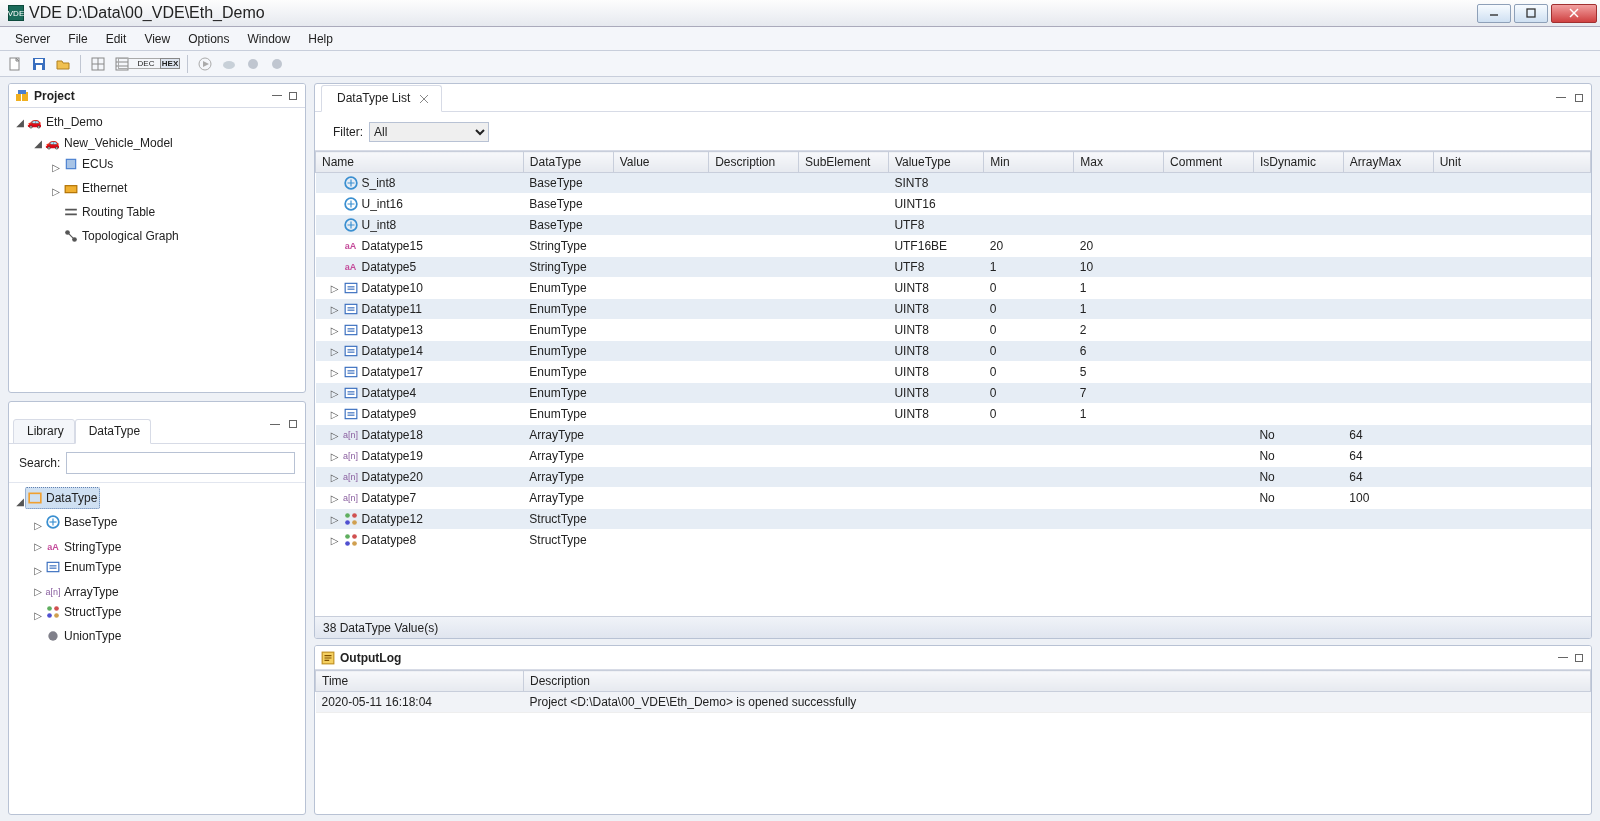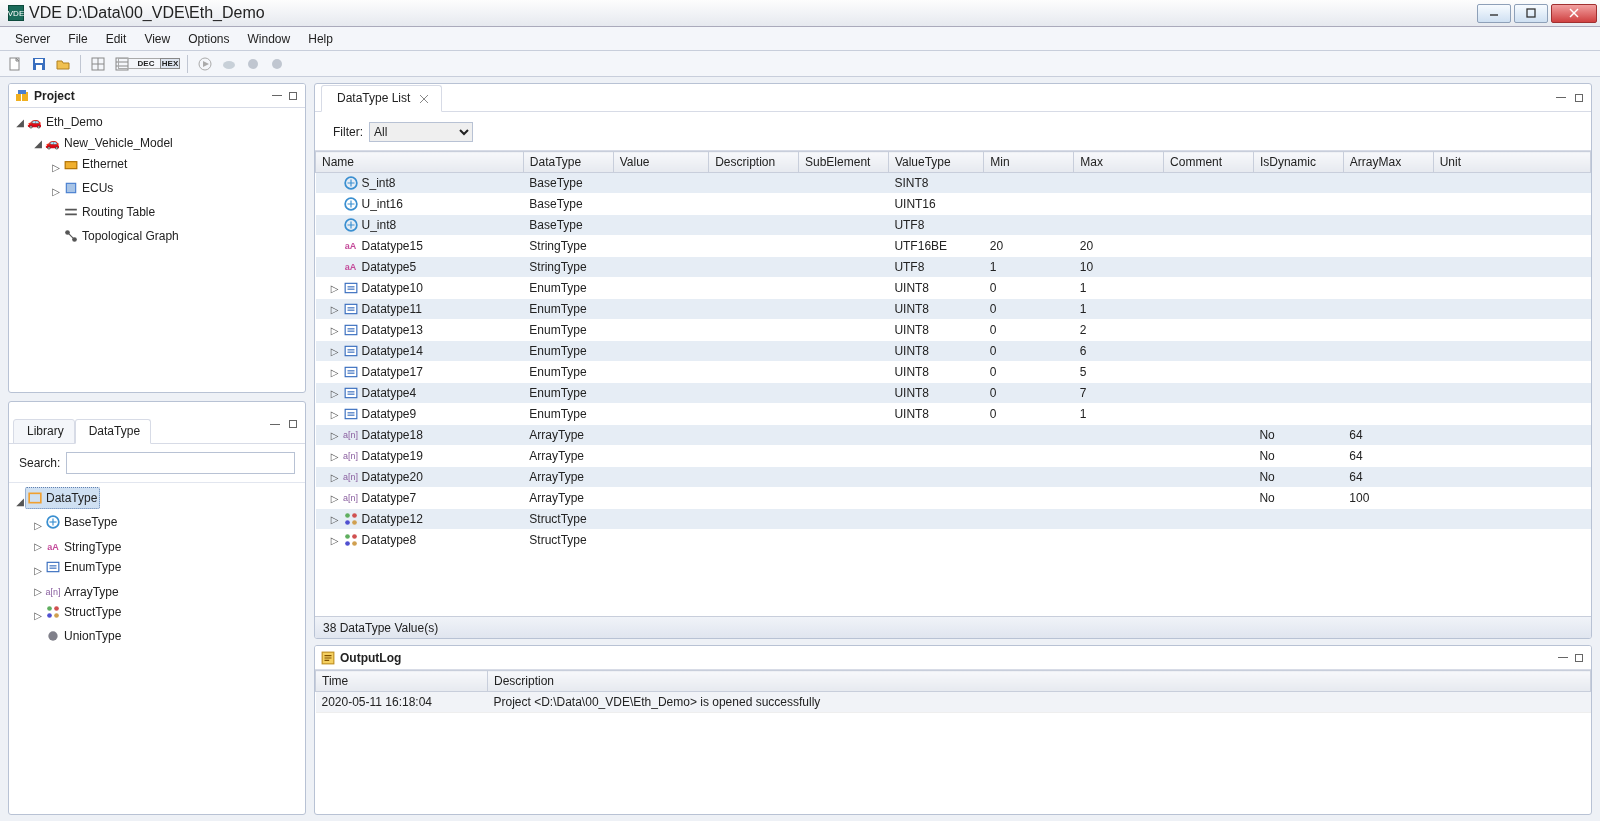--- a/index.html
+++ b/index.html
@@ -59,21 +59,21 @@
 .searchrow input{ flex:1; height:22px; border:1px solid #b8c2d4; padding:0 4px;}
 
 
 .view-tabbar{ display:flex; align-items:center; border-bottom:1px solid #d7dbe6;}
 .view-tab{ display:flex; align-items:center; gap:5px; padding:5px 12px 6px 10px; border:1px solid #d7dbe6; border-bottom-color:#fff; border-radius:3px 3px 0 0; position:relative; top:1px; margin-left:6px;}
 .view-tab .xicon{ width:10px;height:10px; margin-left:4px; cursor:pointer;}
 .view-tabbar .spacer{flex:1;}
 .view-tabbar .minctl{ width:12px;height:12px;margin-right:6px;display:flex;align-items:center;justify-content:center;}
 
 .filterrow{ padding:10px 18px 8px 18px; display:flex; align-items:center; gap:6px;}
-.filterrow select{ width:104px; height:20px; border:1px solid #b8c2d4;}
+.filterrow select{ width:120px; height:20px; border:1px solid #b8c2d4;}
 
 .tablewrap{ flex:1; overflow:auto; position:relative; border-top:1px solid #d7dbe6;}
 .dtable{ width:100%; border-collapse:collapse; table-layout:fixed;}
 .dtable th{ background:linear-gradient(to bottom,#f7f8fb,#e6e9ef); border:1px solid #c8cedb; padding:3px 6px; text-align:left; font-weight:normal; position:sticky; top:0;}
 .dtable td{ border-bottom:1px solid transparent; padding:2px 6px; white-space:nowrap; overflow:hidden; text-overflow:ellipsis;}
 .dtable tbody tr{ height:21px;}
 .dtable tbody tr.stripe{ background:#e6edf5;}
 .dtable .namecell{ display:flex; align-items:center; gap:4px; padding-left:8px;}
 .dtable .twist{ width:10px; text-align:center; color:#555; font-size:10px;}
 .dticon{ width:14px;height:14px; display:inline-flex;align-items:center;justify-content:center;}
@@ -149,21 +149,21 @@
       </svg>
     </div>
     <div class="tbtn">
       <svg viewBox="0 0 14 14">
         <rect x="1" y="1" width="12" height="12" fill="none" stroke="#888"></rect>
         <line x1="1" y1="5" x2="13" y2="5" stroke="#888"></line>
         <line x1="1" y1="9" x2="13" y2="9" stroke="#888"></line>
       </svg>
     </div>
     <div class="tbtn">
-      <span style="font-size:8px;font-weight:bold;border:1px solid #aaa;padding:0 19px;">DEC</span>
+      <span style="font-size:8px;font-weight:normal;border:1px solid #aaa;padding:0 19px;">DEC</span>
     </div>
     <div class="tbtn">
       <span style="font-size:8px;font-weight:bold;border:1px solid #888;padding:0 1px;background:#dde4ef;">HEX</span>
     </div>
     <div class="tsep"></div>
     <div class="tbtn">
       <svg viewBox="0 0 14 14">
         <circle cx="7" cy="7" r="6" fill="none" stroke="#aaa"></circle>
         <polygon points="5,4 11,7 5,10" fill="#aaa"></polygon>
       </svg>
@@ -206,28 +206,28 @@
         <span class="minctl">
             <span class="sq"></span>
           </span>
       </div>
       <div class="tree" id="projectTree">
           <ul>
             <li><span class="twist">◢</span><span class="row"><span class="nicon">🚗</span> Eth_Demo</span><ul>
                 <li><span class="twist">◢</span><span class="row"><span class="nicon">🚗</span> New_Vehicle_Model</span><ul>
                     <li><span class="twist">▷</span><span class="row"><span class="nicon">
                           <svg viewBox="0 0 12 12">
+                            <rect x="2" y="2" width="8" height="8" fill="#a8c4e6" stroke="#4a7fd0"></rect>
+                          </svg>
+                        </span> ECUs</span></li>
+                    <li><span class="twist">▷</span><span class="row"><span class="nicon">
+                          <svg viewBox="0 0 12 12">
                             <rect x="1" y="4" width="10" height="6" fill="#f0b030" stroke="#b07000"></rect>
                           </svg>
                         </span> Ethernet</span></li>
-                    <li><span class="twist">▷</span><span class="row"><span class="nicon">
-                          <svg viewBox="0 0 12 12">
-                            <rect x="2" y="2" width="8" height="8" fill="#a8c4e6" stroke="#4a7fd0"></rect>
-                          </svg>
-                        </span> ECUs</span></li>
                     <li><span class="twist">&nbsp;</span><span class="row"><span class="nicon">
                           <svg viewBox="0 0 12 12">
                             <line x1="1" y1="4" x2="11" y2="4" stroke="#555" stroke-width="1.5"></line>
                             <line x1="1" y1="8" x2="11" y2="8" stroke="#555" stroke-width="1.5"></line>
                           </svg>
                         </span> Routing Table</span></li>
                     <li><span class="twist">&nbsp;</span><span class="row"><span class="nicon">
                           <svg viewBox="0 0 12 12">
                             <circle cx="3" cy="3" r="2" fill="#555"></circle>
                             <circle cx="9" cy="9" r="2" fill="#555"></circle>
@@ -829,21 +829,21 @@
             <span style="width:10px;height:1px;background:#666;"></span>
           </span>
         <span class="minctl">
             <span style="width:8px;height:8px;border:1px solid #666;"></span>
           </span>
       </div>
       <div class="logbody">
         <table class="logtable" id="logtable">
           <thead>
               <tr id="loghead">
-                <th style="width: 172px;">Time</th>
+                <th style="width: 208px;">Time</th>
                 <th>Description</th>
               </tr>
             </thead>
           <tbody id="logbody">
               <tr>
                 <td>2020-05-11 16:18:04</td>
                 <td>Project &lt;D:\Data\00_VDE\Eth_Demo&gt; is opened successfully</td>
               </tr>
             </tbody>
         </table>

